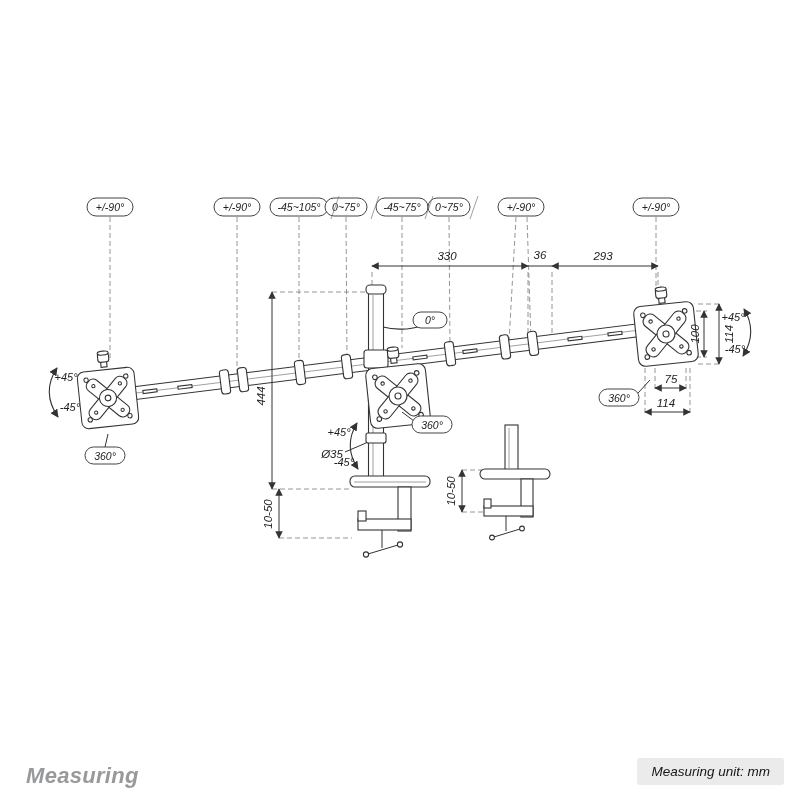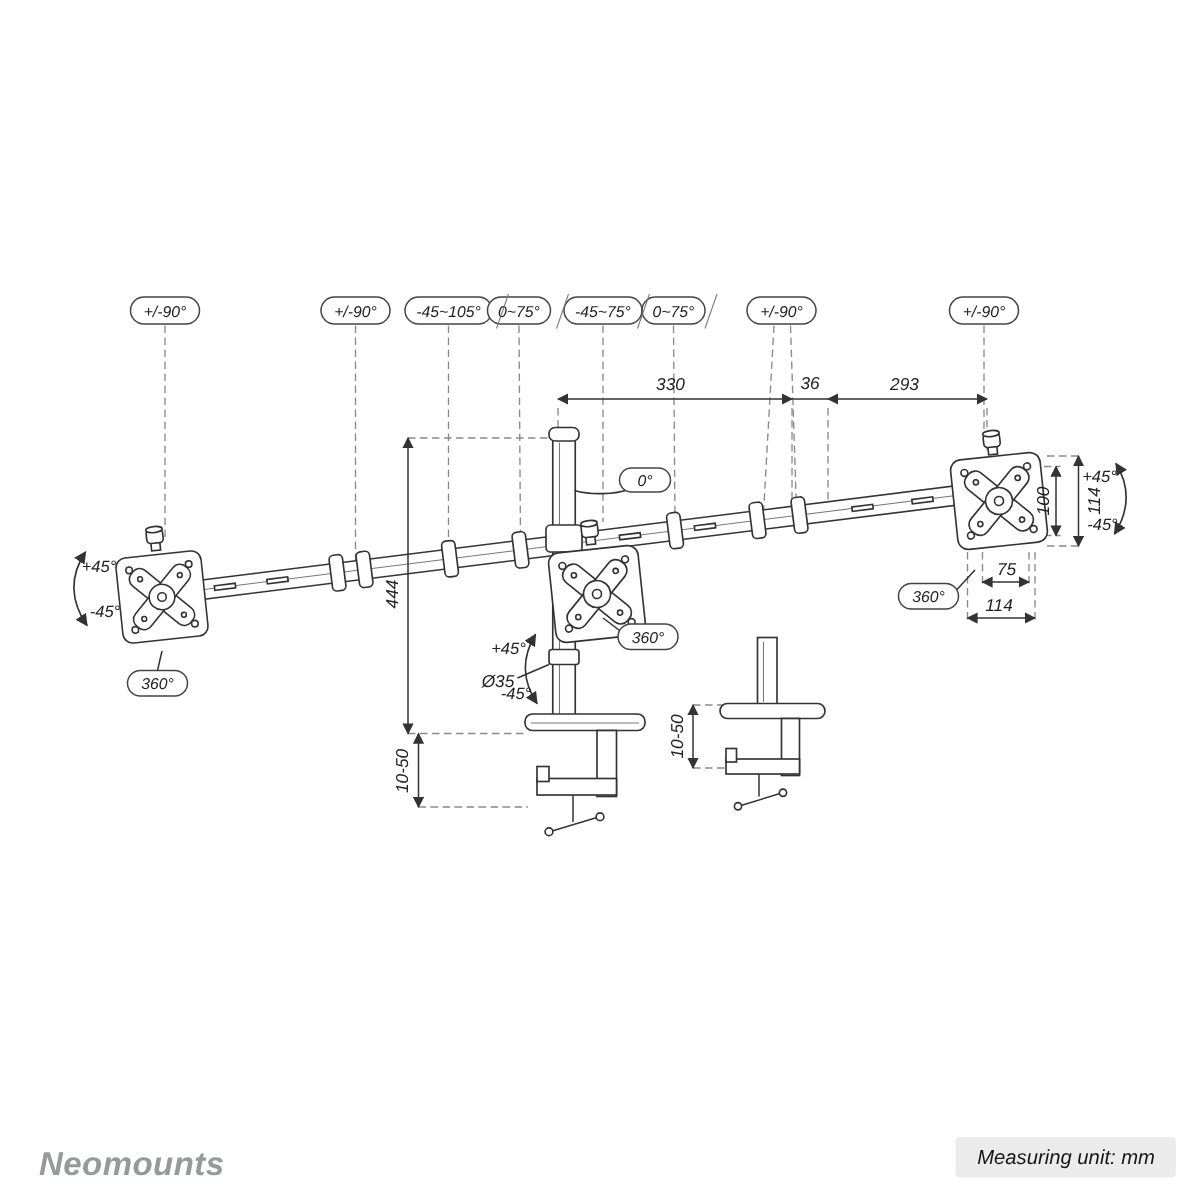--- a/index.html
+++ b/index.html
@@ -242,15 +242,15 @@
     <text class="pilltxt" x="619" y="401.5" text-anchor="middle">360°</text>
   </g>
 
   <g>
     <path class="arc" d="M 383 327 A 21 7 0 1 0 417 314" marker-end="url(#arrow)"></path>
     <rect class="pill" x="413" y="312" width="34" height="16" rx="8"></rect>
     <text class="pilltxt" x="430" y="324" text-anchor="middle">0°</text>
   </g>
 </svg>
 
-<div class="footer-brand">Neomounts</div>
+<div class="footer-brand">Measuring</div>
 <div class="unit-box">Measuring unit: mm</div>
 </div>
 
 </body></html>

